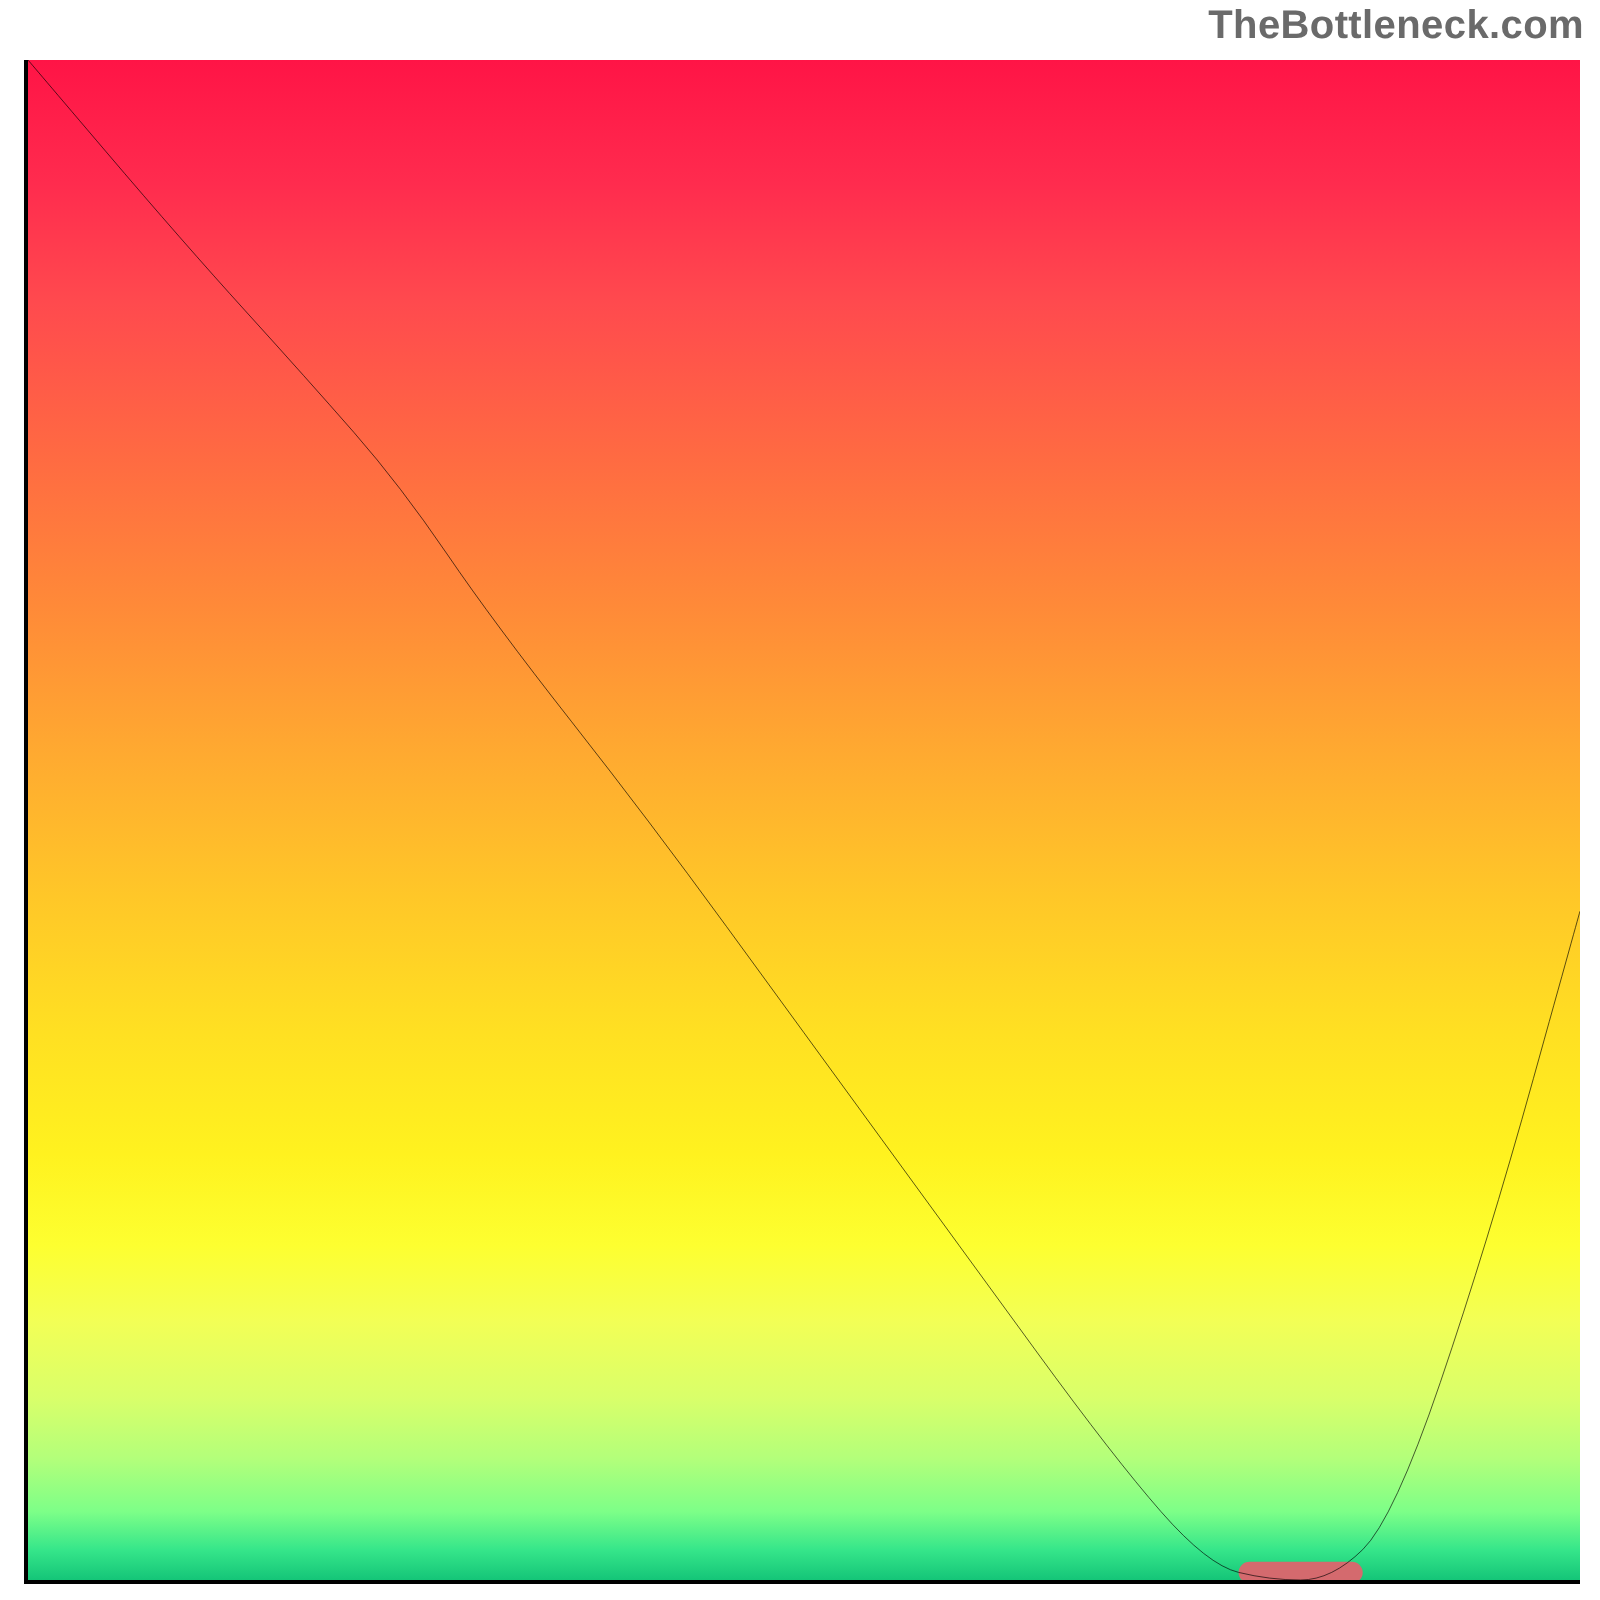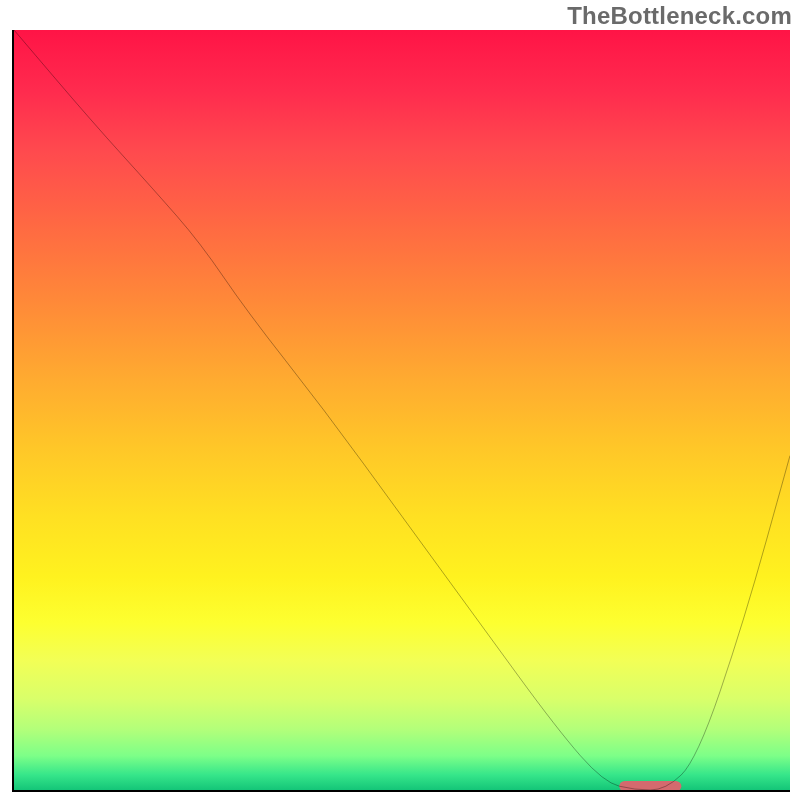--- a/index.html
+++ b/index.html
@@ -13,21 +13,21 @@
   }
   .container {
     position: relative;
     width: 800px;
     height: 800px;
   }
   .watermark {
     position: absolute;
     top: 2px;
     right: 8px;
-    font-size: 24px;
+    font-size: 20px;
     font-weight: 600;
     color: #6a6a6a;
     z-index: 10;
     letter-spacing: 0.2px;
   }
   .plot-area {
     position: absolute;
     left: 12px;
     top: 30px;
     width: 776px;

